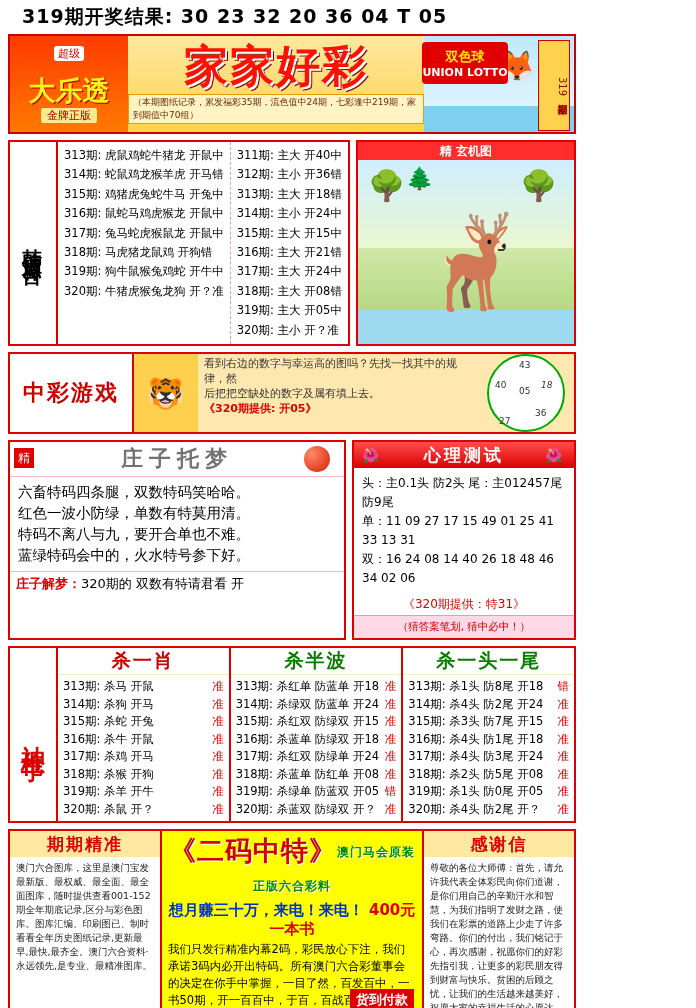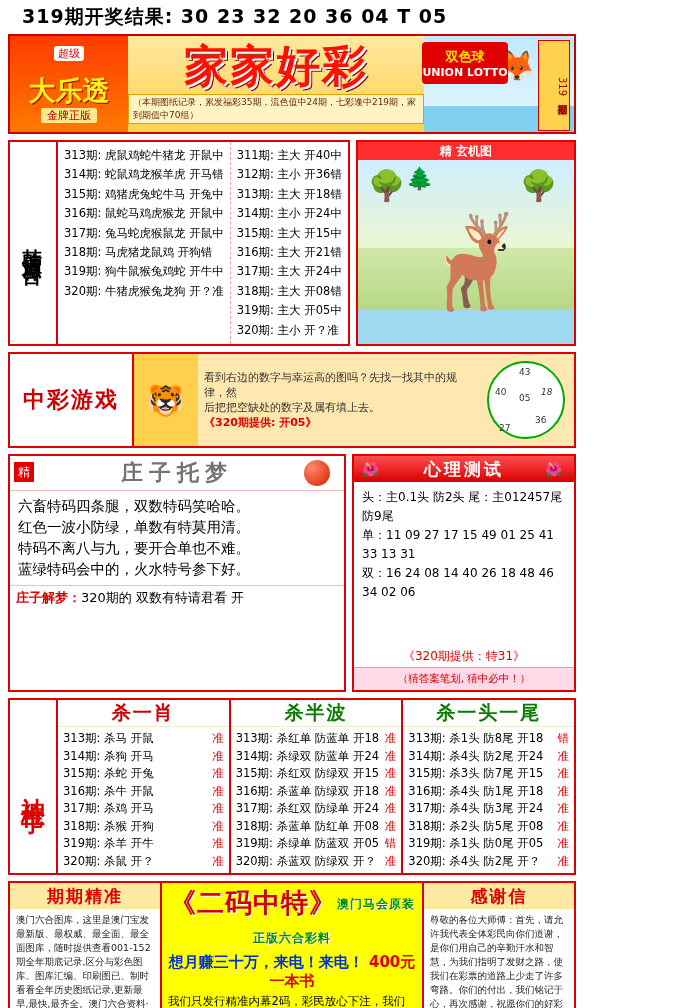--- a/index.html
+++ b/index.html
@@ -49,42 +49,42 @@
   .pic-water{position:absolute;left:0;bottom:0;width:100%;height:34px;background:#9fd9ef;}
   .deer{position:absolute;left:58px;top:74px;font-size:92px;color:#3a4a6a;line-height:1;transform:scaleX(-1);}
   .tree{position:absolute;font-size:30px;}
 
   
   .midband{margin:6px 8px 0 8px;display:flex;}
   .mb-left{width:122px;border:2px solid #d00;background:#fff;display:flex;align-items:center;justify-content:center;}
   .mb-left .t{font-size:22px;font-weight:bold;color:#c00;letter-spacing:2px;}
   .mb-mid{flex:1;border:2px solid #d00;border-left:none;background:#ffe8b0;display:flex;align-items:stretch;}
   .tigerpic{width:64px;background:#ffd04d;display:flex;align-items:center;justify-content:center;font-size:30px;}
-  .mb-text{flex:1;padding:16px 6px;font-size:11px;line-height:15px;color:#333;}
+  .mb-text{flex:1;padding:2px 6px;font-size:11px;line-height:15px;color:#333;}
   .mb-text .hl{color:#d00;font-weight:bold;}
   .wheel{width:96px;display:flex;align-items:center;justify-content:center;}
   .wheel .circle{width:74px;height:74px;border-radius:50%;border:2px solid #0a0;position:relative;background:#fff;}
   .wheel .circle span{position:absolute;font-size:9px;color:#333;}
 
   
   .dream{width:338px;border:2px solid #d00;background:#fff;box-sizing:border-box;}
   .dream-hd{height:34px;display:flex;align-items:center;justify-content:center;position:relative;background:#fff;border-bottom:1px solid #f0c0c0;}
   .dream-hd .tag{position:absolute;left:4px;top:6px;width:20px;height:20px;background:#e10000;color:#fff;font-size:12px;text-align:center;line-height:20px;}
   .dream-hd .t{font-size:22px;font-weight:bold;letter-spacing:6px;color:#737373;}
   .dream-hd .ball{position:absolute;right:14px;top:4px;width:26px;height:26px;border-radius:50%;background:radial-gradient(circle at 30% 30%,#ff8a6a,#d81d00);}
   .dream-body{padding:5px 8px;font-size:14.5px;line-height:21px;color:#000;}
   .dream-foot{border-top:1px solid #f0c0c0;padding:3px 6px;font-size:13px;}
   .dream-foot .k{color:#d00;font-weight:bold;}
 
   
   .psy{flex:1;margin-left:6px;border:2px solid #d00;background:#fff;box-sizing:border-box;}
   .psy-hd{height:26px;background:linear-gradient(#ff4d4d,#d80000);display:flex;align-items:center;justify-content:center;color:#fff;font-size:17px;font-weight:bold;letter-spacing:3px;position:relative;}
   .psy-hd .flw{position:absolute;font-size:14px;}
   .psy-body{padding:6px 8px;font-size:12px;line-height:19px;color:#000;}
-  .psy-mid{text-align:center;font-size:12px;color:#d00;padding:2px 0;margin-top:38px;}
+  .psy-mid{text-align:center;font-size:12px;color:#d00;padding:2px 0;}
   .psy-pink{background:#ffd9e8;border-top:1px solid #e9a;padding:4px;text-align:center;font-size:10.5px;color:#c00;}
 
   
   .shawrap{margin:6px 8px 0 8px;display:flex;}
   .shaleft{width:46px;border:2px solid #d00;background:#fff;display:flex;align-items:center;justify-content:center;}
   .shaleft span{writing-mode:vertical-rl;font-size:24px;font-weight:bold;color:#d00;letter-spacing:6px;}
   .shacol{flex:1;border:2px solid #d00;border-left:none;box-sizing:border-box;background:#fff;}
   .shacol .hd{height:26px;background:#fff;display:flex;align-items:center;justify-content:center;font-size:19px;font-weight:bold;color:#c00;letter-spacing:2px;border-bottom:1px solid #eec;}
   .shacol .hd.green{color:#0a7d00;}
   .shacol .rows{padding:3px 5px;font-size:11.5px;line-height:17.5px;color:#000;}

